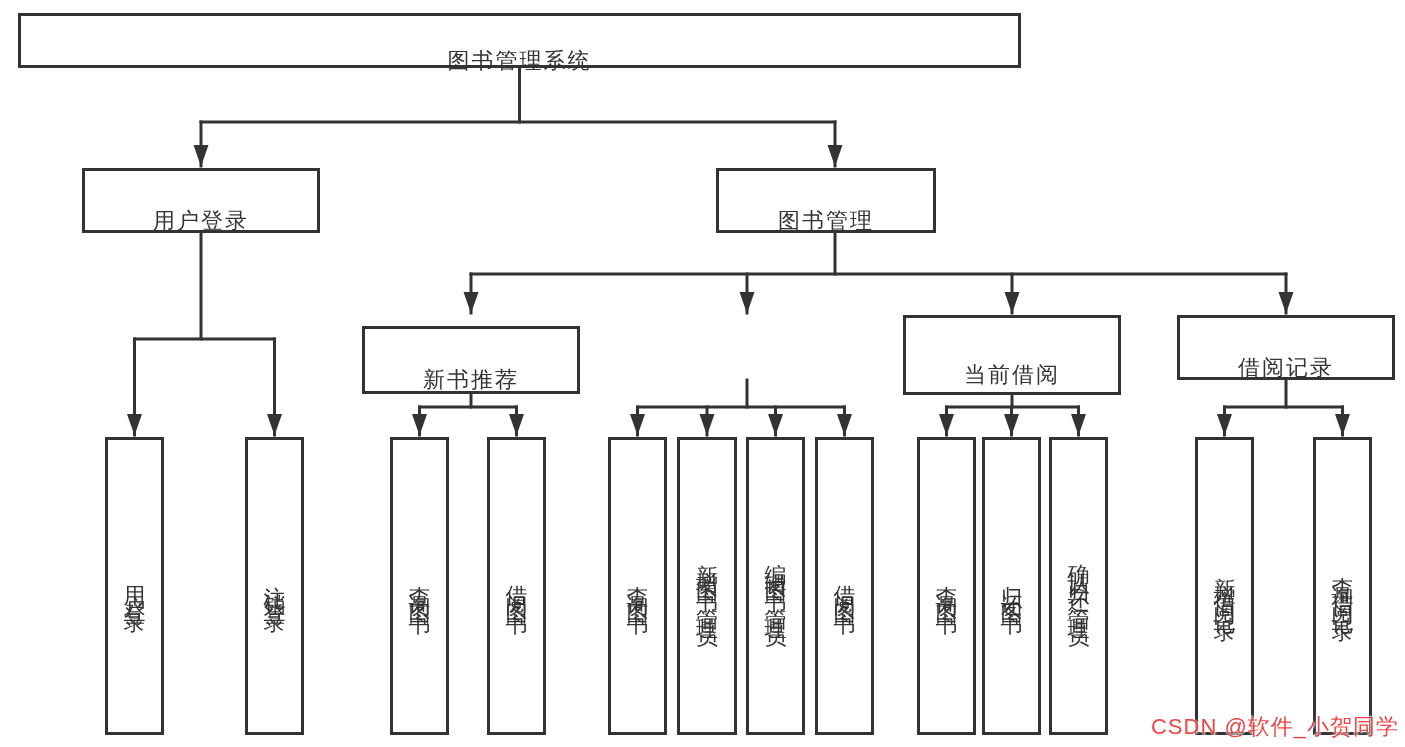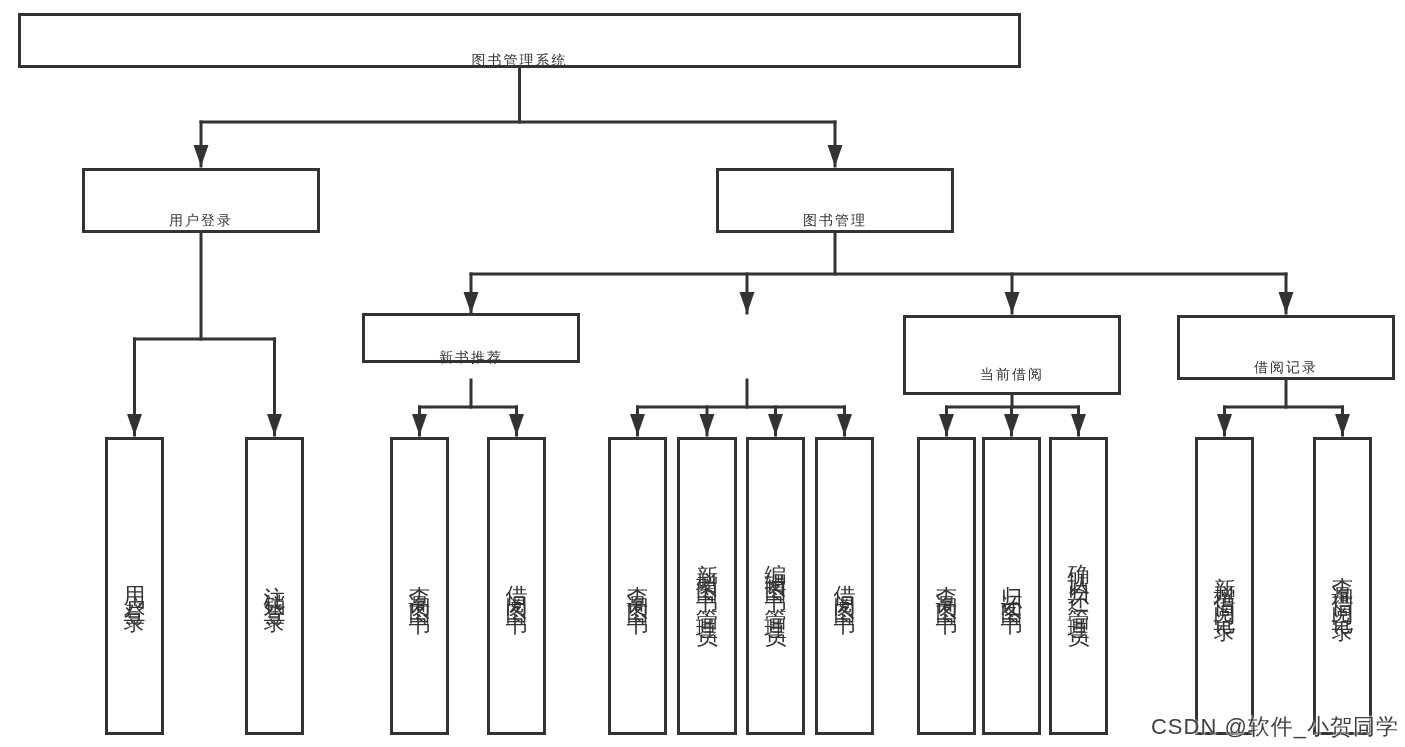--- a/index.html
+++ b/index.html
@@ -5,28 +5,28 @@
   html,body{margin:0;padding:0;background:#ffffff;}
   .stage{
     position:relative;width:1405px;height:747px;background:#ffffff;overflow:hidden;
     font-family:"Liberation Sans","DejaVu Sans",sans-serif;color:#333333;
   }
   .wires{position:absolute;left:0;top:0;z-index:1;}
   .node{
     position:absolute;box-sizing:border-box;border:3px solid #333333;background:#ffffff;
     display:flex;align-items:center;justify-content:center;z-index:2;
   }
-  .node.h .lbl{font-size:14px;letter-spacing:2px;white-space:nowrap;margin-top:40px;}
+  .node.h .lbl{font-size:22px;letter-spacing:2px;white-space:nowrap;margin-top:40px;}
   .node.v .lbl{
     writing-mode:vertical-rl;text-orientation:mixed;
     font-size:22px;letter-spacing:9px;line-height:1;white-space:nowrap;
   }
   .watermark{
     position:absolute;right:6px;top:712px;z-index:3;font-size:22px;letter-spacing:1px;
-    color:#404040;white-space:nowrap;pointer-events:none;
+    color:#ef4444;white-space:nowrap;pointer-events:none;
     text-shadow:1px 1px 2px rgba(255,255,255,.95),-1px -1px 2px rgba(255,255,255,.95);
   }
 </style>
 </head>
 <body>
 
 <div class="stage">
 
   <svg class="wires" width="1405" height="747" viewBox="0 0 1405 747">
     <defs>
@@ -78,25 +78,25 @@
     </g>
   </svg>
 
   <div class="node h" style="left:18px;top:13px;width:1003px;height:55px">
     <span class="lbl">图书管理系统</span>
   </div>
 
   <div class="node h" style="left:82px;top:168px;width:238px;height:65px">
     <span class="lbl">用户登录</span>
   </div>
-  <div class="node h" style="left:716px;top:168px;width:238px;height:65px">
+  <div class="node h" style="left:716px;top:168px;width:220px;height:65px">
     <span class="lbl">图书管理</span>
   </div>
 
-  <div class="node h" style="left:362px;top:313px;width:218px;height:50px">
+  <div class="node h" style="left:362px;top:326px;width:218px;height:68px">
     <span class="lbl">新书推荐</span>
   </div>
   <div class="node h" style="left:903px;top:315px;width:218px;height:80px">
     <span class="lbl">当前借阅</span>
   </div>
   <div class="node h" style="left:1177px;top:315px;width:218px;height:65px">
     <span class="lbl">借阅记录</span>
   </div>
 
   <div class="node v" style="left:105px;top:437px;width:59px;height:298px">

